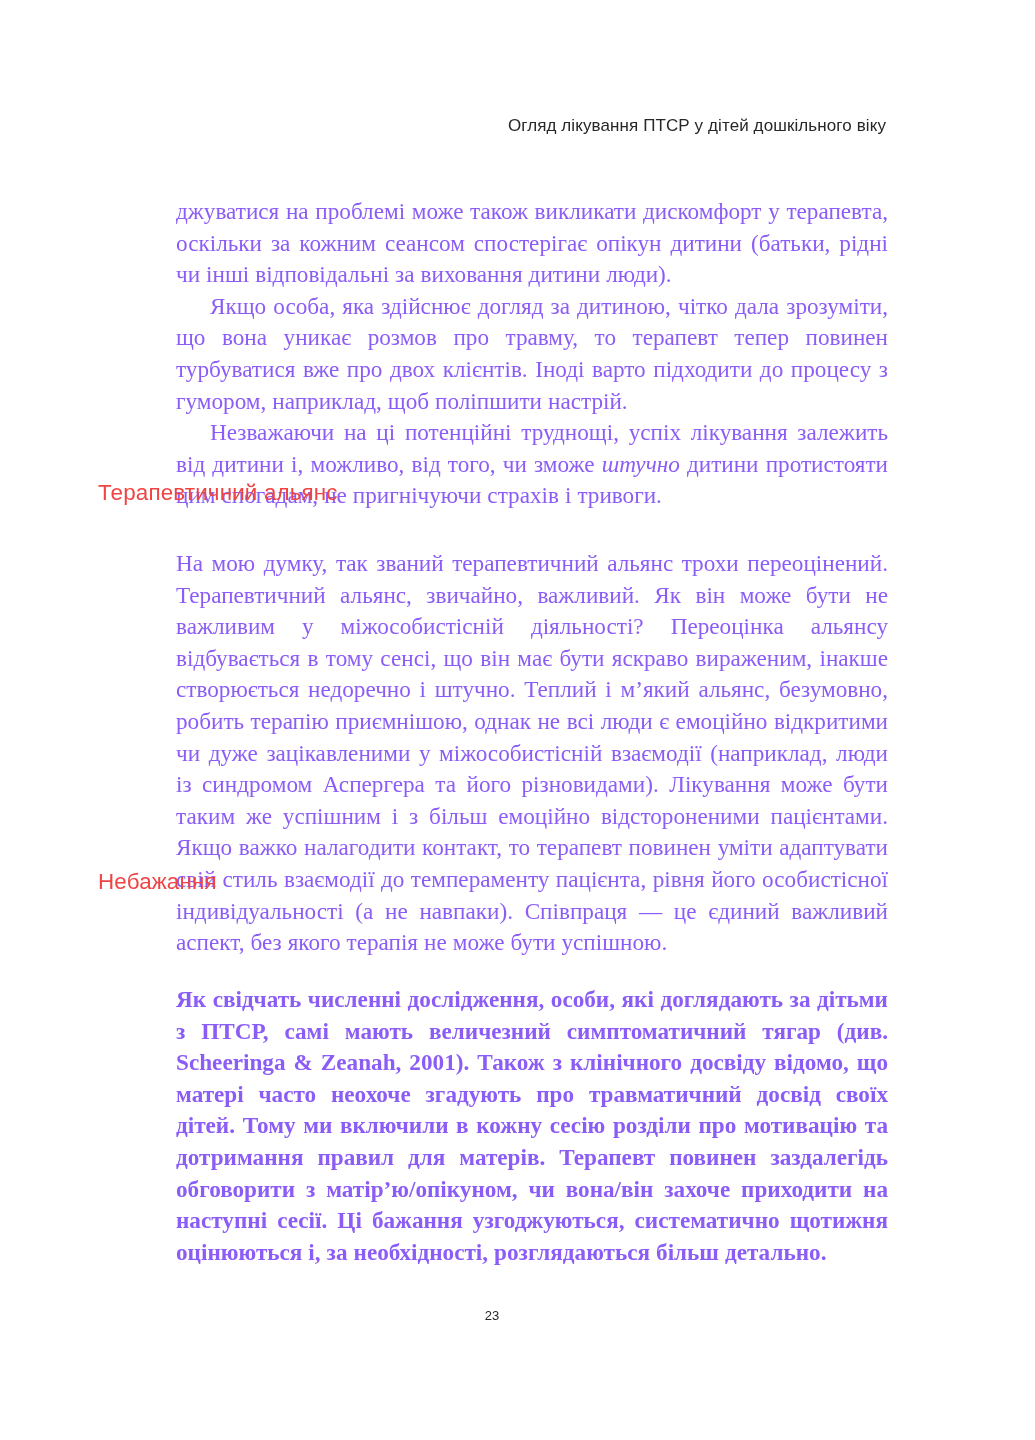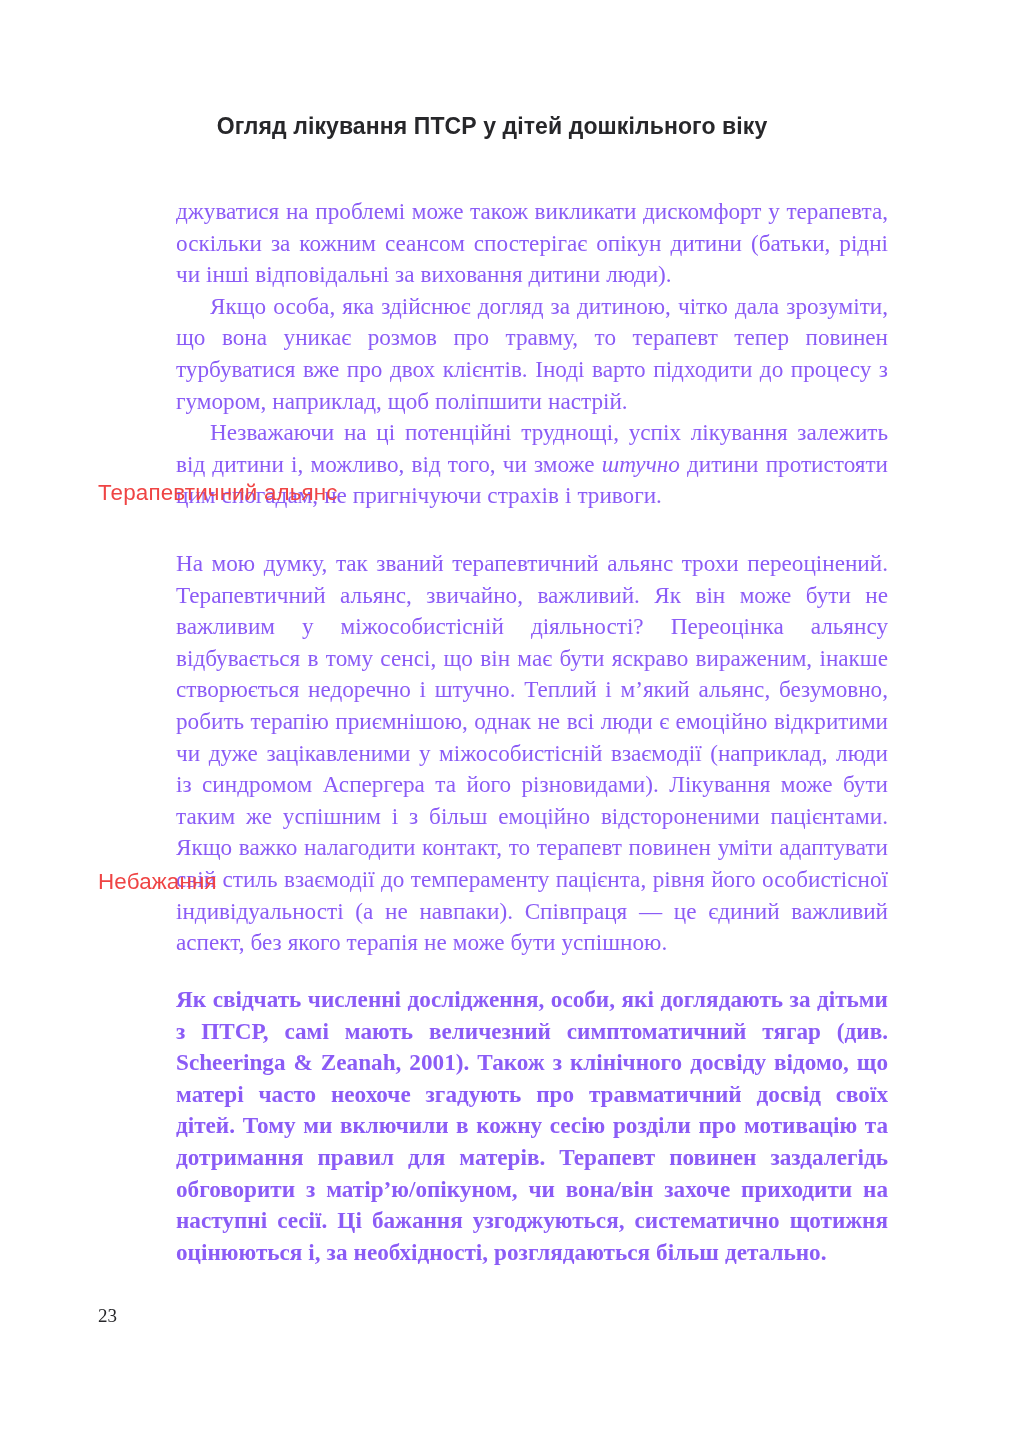--- a/index.html
+++ b/index.html
@@ -25,28 +25,27 @@
     height: 1440px;
     background: #ffffff;
   }
 
   
   .running-head {
     position: absolute;
     left: 98px;
     top: 114px;
     width: 788px;
-    text-align: center;
+    text-align: right;
     font-family: "Liberation Sans", "DejaVu Sans", sans-serif;
-    font-size: 23px;
+    font-size: 17px;
     line-height: 24px;
     letter-spacing: 0.1px;
     color: #27272a;
     white-space: nowrap;
-    font-weight: bold;
   }
 
   p.body-text {
     margin: 0;
     font-size: 23.2px;
     line-height: 31.6px;
     text-align: justify;
     text-justify: inter-word;
     text-indent: 34px;
     color: #8b5cf6;
@@ -84,23 +83,23 @@
   .block-2      { position: absolute; left: 176px; top: 548px;  width: 712px; font-family: Liberation Serif, serif; }
   .heading-2    { top: 868px; }
   .block-3      { position: absolute; left: 176px; top: 984px;  width: 712px; font-weight: bold; }
 
   
   .folio {
     position: absolute;
     left: 98px;
     top: 1303px;
     width: 788px;
-    text-align: left;
-    font-family: Liberation Serif, serif;
-    font-size: 19px;
+    text-align: center;
+    font-family: Liberation Sans, sans-serif;
+    font-size: 13px;
     line-height: 26px;
     color: #27272a;
   }
 </style>
 </head>
 <body>
 
 <div class="page">
 
   <div class="running-head">Огляд лікування ПТСР у дітей дошкільного віку</div>

